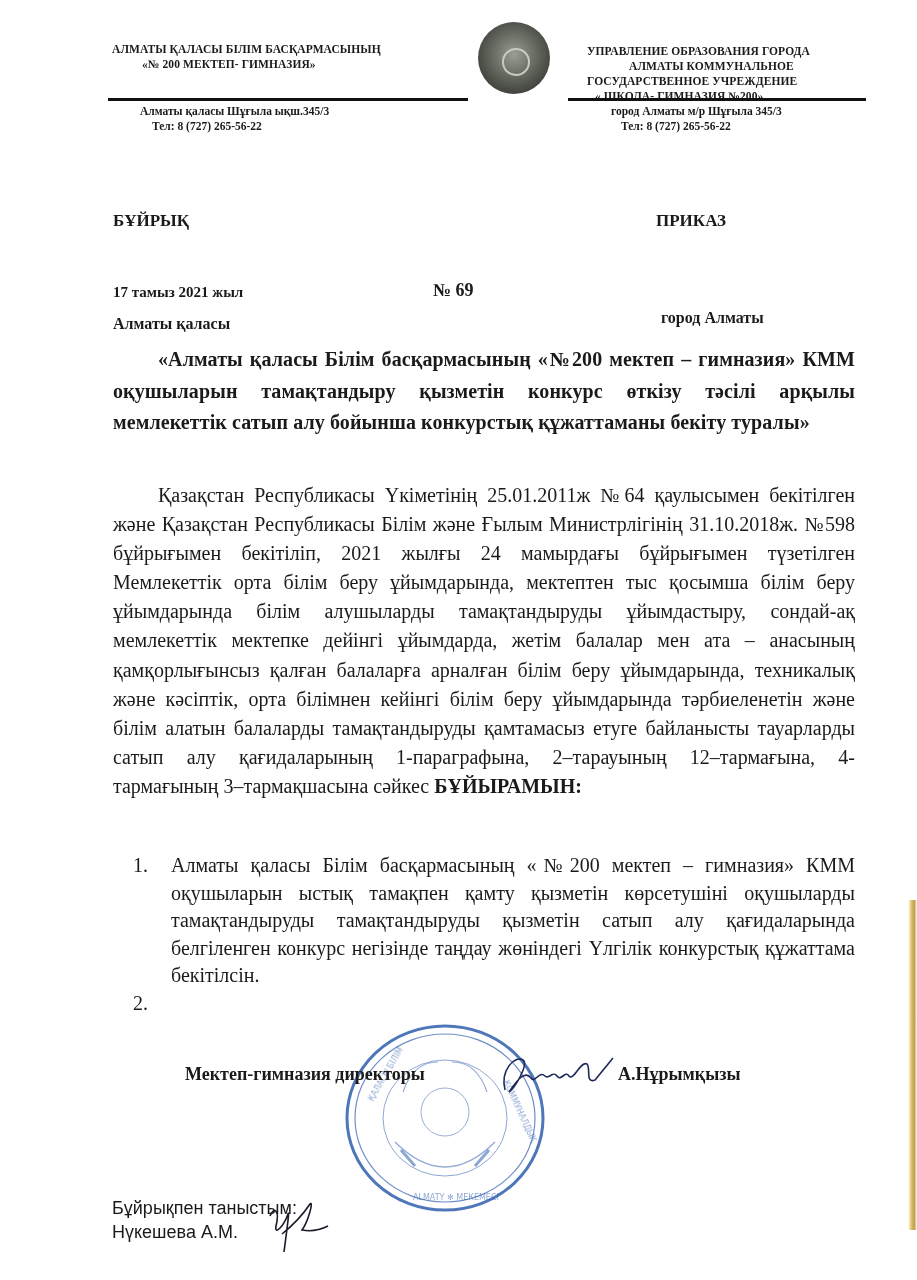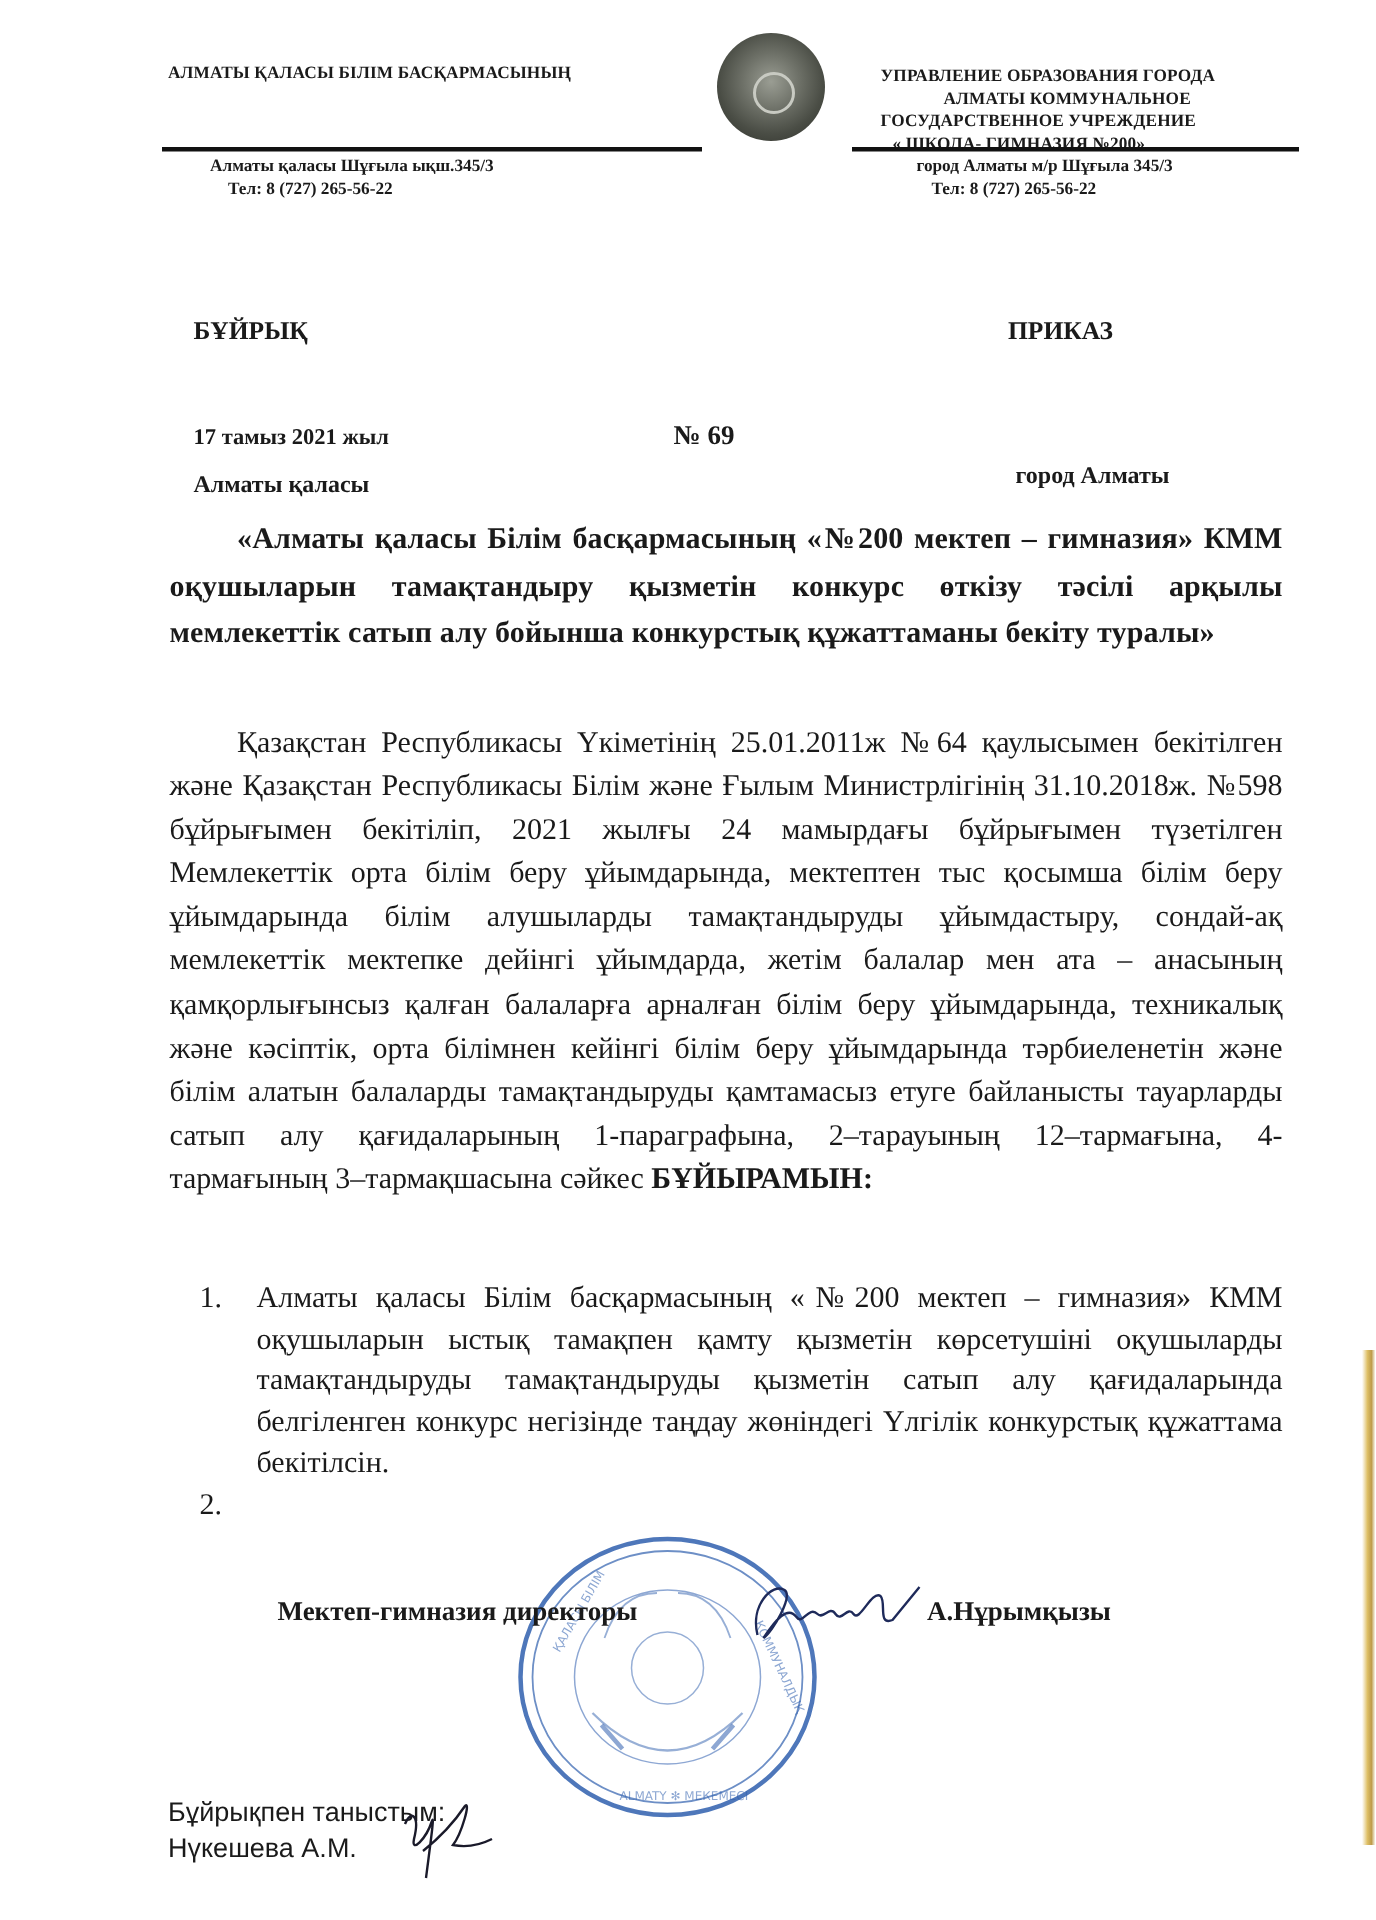--- a/index.html
+++ b/index.html
@@ -11,21 +11,21 @@
     .hdr { font-weight: bold; font-size: 11.5px; line-height: 15px; letter-spacing: 0.1px; white-space: nowrap; margin-top: 12px; }
     .hdr-left { left: 112px; top: 30px; width: 360px; }
     .hdr-right { left: 587px; top: 32px; width: 300px; }
     .hdr .ln { display: block; }
     .rule { position: absolute; height: 3px; background: #111; }
     .addr { font-weight: bold; font-size: 11.5px; line-height: 15px; white-space: nowrap; }
     .emblem { left: 478px; top: 22px; width: 72px; height: 72px; border-radius: 50%;
       background: radial-gradient(circle at 50% 45%, #9a9d93 0%, #6e7168 35%, #4a4d45 65%, #2c2e28 100%); }
     .emblem::after { content: ""; position: absolute; left: 24px; top: 26px; width: 24px; height: 24px; border-radius: 50%;
       border: 2px solid #c8cac2; }
-    .bold { font-weight: bold; margin-left: 16px; }
+    .bold { font-weight: bold; }
     .t16 { font-size: 16px; }
     .title {
       left: 113px; top: 344px; width: 742px; font-weight: bold; font-size: 20px; line-height: 31.5px;
       text-align: justify; text-indent: 45px; letter-spacing: 0.1px;
     }
     .body-text {
       left: 113px; top: 481px; width: 742px; font-size: 20px; line-height: 29.1px;
       text-align: justify; text-indent: 45px;
     }
     .list { left: 133px; top: 852px; width: 722px; font-size: 20px; line-height: 27.5px; margin: 0; padding: 0; list-style: none; }
@@ -38,20 +38,21 @@
     .scribble { left: 495px; top: 1050px; width: 130px; height: 50px; }
     .scribble2 { left: 262px; top: 1196px; width: 70px; height: 62px; }
     .edge { left: 908px; top: 900px; width: 9px; height: 330px;
       background: linear-gradient(90deg, rgba(255,255,255,0) 0%, #d9b44a 40%, #b28a2a 70%, rgba(255,255,255,0) 100%); opacity: 0.85; }
   </style>
 </head>
 <body>
 
 <div class="abs hdr hdr-left" style="text-align:left;">
   <span class="ln">АЛМАТЫ ҚАЛАСЫ БІЛІМ БАСҚАРМАСЫНЫҢ</span>
+  <span class="ln" style="padding-left:30px;">«№ 200 МЕКТЕП- ГИМНАЗИЯ»</span>
 </div>
 
 <div class="abs emblem"></div>
 
 <div class="abs hdr hdr-right">
   <span class="ln">УПРАВЛЕНИЕ ОБРАЗОВАНИЯ ГОРОДА</span>
   <span class="ln" style="padding-left:42px;">АЛМАТЫ  КОММУНАЛЬНОЕ</span>
   <span class="ln">ГОСУДАРСТВЕННОЕ УЧРЕЖДЕНИЕ</span>
   <span class="ln" style="padding-left:8px;">« ШКОЛА- ГИМНАЗИЯ №200»</span>
 </div>

